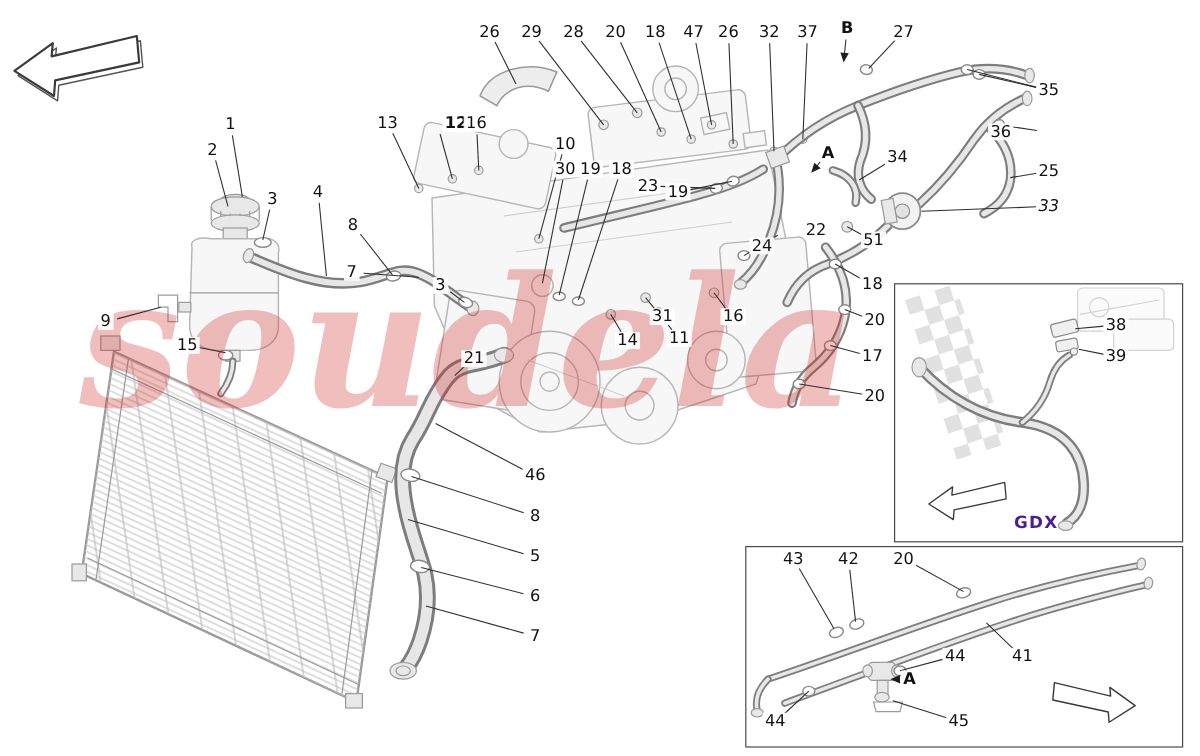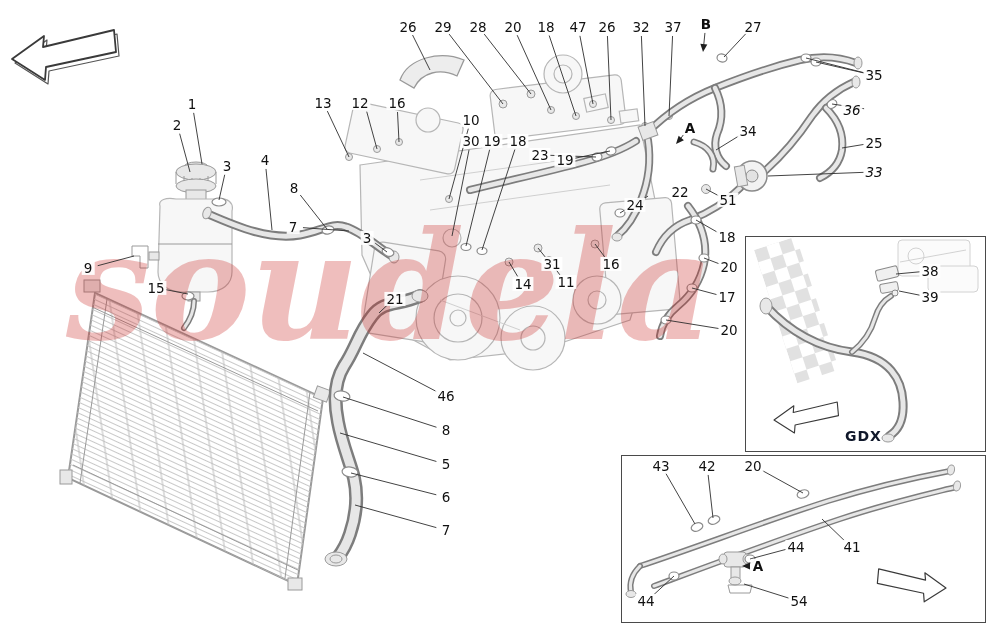--- a/index.html
+++ b/index.html
@@ -7,21 +7,21 @@
          font-family:"DejaVu Sans","Liberation Sans",sans-serif}
   #art,#overlay{position:absolute;left:0;top:0;pointer-events:none}
   .wm{position:absolute;pointer-events:none;white-space:nowrap;z-index:2}
   .wm-red{left:66px;top:198px;font:italic 700 150px "DejaVu Serif","Liberation Serif",serif;
           color:rgba(201,41,38,0.30)}
   .wm-gray{left:90px;top:296px;font:400 102px "DejaVu Serif","Liberation Serif",serif;
            color:rgba(125,125,125,0.28);letter-spacing:64px}
   .inset-box{position:absolute;border:1.3px solid #4a4a4a;z-index:3;background:transparent}
   #inset-gdx{left:745px;top:236px;width:239px;height:214px}
   #inset-detail{left:621px;top:455px;width:363px;height:166px}
-  .gdx{position:absolute;left:845px;top:428px;font-weight:700;font-size:14px;color:#0f172a;
+  .gdx{position:absolute;left:845px;top:428px;font-weight:700;font-size:14px;color:#4c1d95;
        letter-spacing:1px;z-index:4}
   #overlay{z-index:5}
   #callout-layer{position:absolute;left:0;top:0;width:100%;height:100%;z-index:6}
   .callout{position:absolute;transform:translate(-50%,-50%);font-size:13.5px;color:#101010;
            background:rgba(255,255,255,0.92);padding:0 2px;line-height:1.05}
   .callout.bold{font-weight:700}
   .leader{stroke:#2e2e2e;stroke-width:0.9}
   .leader-arrow{fill:#1e1e1e}
   .ho{fill:none;stroke:#7d7d7d;stroke-linecap:round;stroke-linejoin:round}
   .hi{fill:none;stroke:#e7e7e7;stroke-linecap:round;stroke-linejoin:round}
@@ -328,21 +328,21 @@
       <div class="callout" style="left: 478px; top: 27px; text-align: center;">28</div>
       <div class="callout" style="left: 513px; top: 27px;">20</div>
       <div class="callout" style="left: 546px; top: 27px;">18</div>
       <div class="callout" style="left: 578px; top: 27px;">47</div>
       <div class="callout" style="left: 607px; top: 27px;">26</div>
       <div class="callout" style="left: 641px; top: 27px;">32</div>
       <div class="callout" style="left: 673px; top: 27px;">37</div>
       <div class="callout bold" style="left: 706px; top: 24px;">B</div>
       <div class="callout" style="left: 753px; top: 27px;">27</div>
       <div class="callout" style="left: 874px; top: 75px;">35</div>
-      <div class="callout" style="left: 852px; top: 110px; font-style: italic;">36</div>
+      <div class="callout" style="left: 834px; top: 110px;">36</div>
       <div class="callout" style="left: 874px; top: 143px;">25</div>
       <div class="callout" style="left: 874px; top: 172px; font-style: italic;">33</div>
       <div class="callout" style="left: 748px; top: 131px;">34</div>
       <div class="callout bold" style="left: 690px; top: 128px;">A</div>
       <div class="callout" style="left: 728px; top: 200px;">51</div>
       <div class="callout" style="left: 727px; top: 237px;">18</div>
       <div class="callout" style="left: 729px; top: 267px;">20</div>
       <div class="callout" style="left: 727px; top: 297px;">17</div>
       <div class="callout" style="left: 729px; top: 330px;">20</div>
       <div class="callout" style="left: 192px; top: 104px;">1</div>
@@ -354,21 +354,21 @@
       <div class="callout" style="left: 367px; top: 238px;">3</div>
       <div class="callout" style="left: 88px; top: 268px;">9</div>
       <div class="callout" style="left: 156px; top: 288px;">15</div>
       <div class="callout" style="left: 395px; top: 299px;">21</div>
       <div class="callout" style="left: 446px; top: 396px;">46</div>
       <div class="callout" style="left: 446px; top: 430px;">8</div>
       <div class="callout" style="left: 446px; top: 464px;">5</div>
       <div class="callout" style="left: 446px; top: 497px;">6</div>
       <div class="callout" style="left: 446px; top: 530px;">7</div>
       <div class="callout" style="left: 323px; top: 103px;">13</div>
-      <div class="callout" style="left: 360px; top: 103px;">12</div>
+      <div class="callout" style="left: 380px; top: 103px; font-weight: bold;">12</div>
       <div class="callout" style="left: 397px; top: 103px;">16</div>
       <div class="callout" style="left: 471px; top: 120px;">10</div>
       <div class="callout" style="left: 471px; top: 141px;">30</div>
       <div class="callout" style="left: 492px; top: 141px;">19</div>
       <div class="callout" style="left: 518px; top: 141px;">18</div>
       <div class="callout" style="left: 540px; top: 155px;">23</div>
       <div class="callout" style="left: 565px; top: 160px;">19</div>
       <div class="callout" style="left: 657px; top: 192px; margin-left: 23px;">22</div>
       <div class="callout" style="left: 635px; top: 205px;">24</div>
       <div class="callout" style="left: 552px; top: 264px;">31</div>
@@ -377,15 +377,15 @@
       <div class="callout" style="left: 611px; top: 264px;">16</div>
       <div class="callout" style="left: 930px; top: 271px;">38</div>
       <div class="callout" style="left: 930px; top: 297px;">39</div>
       <div class="callout" style="left: 661px; top: 466px;">43</div>
       <div class="callout" style="left: 707px; top: 466px;">42</div>
       <div class="callout" style="left: 753px; top: 466px;">20</div>
       <div class="callout" style="left: 796px; top: 547px;">44</div>
       <div class="callout" style="left: 852px; top: 547px;">41</div>
       <div class="callout bold" style="left: 758px; top: 566px;">A</div>
       <div class="callout" style="left: 646px; top: 601px;">44</div>
-      <div class="callout" style="left: 799px; top: 601px;">54</div>
+      <div class="callout" style="left: 799px; top: 601px;">45</div>
     </div>
 </div>
 
 </body></html>

